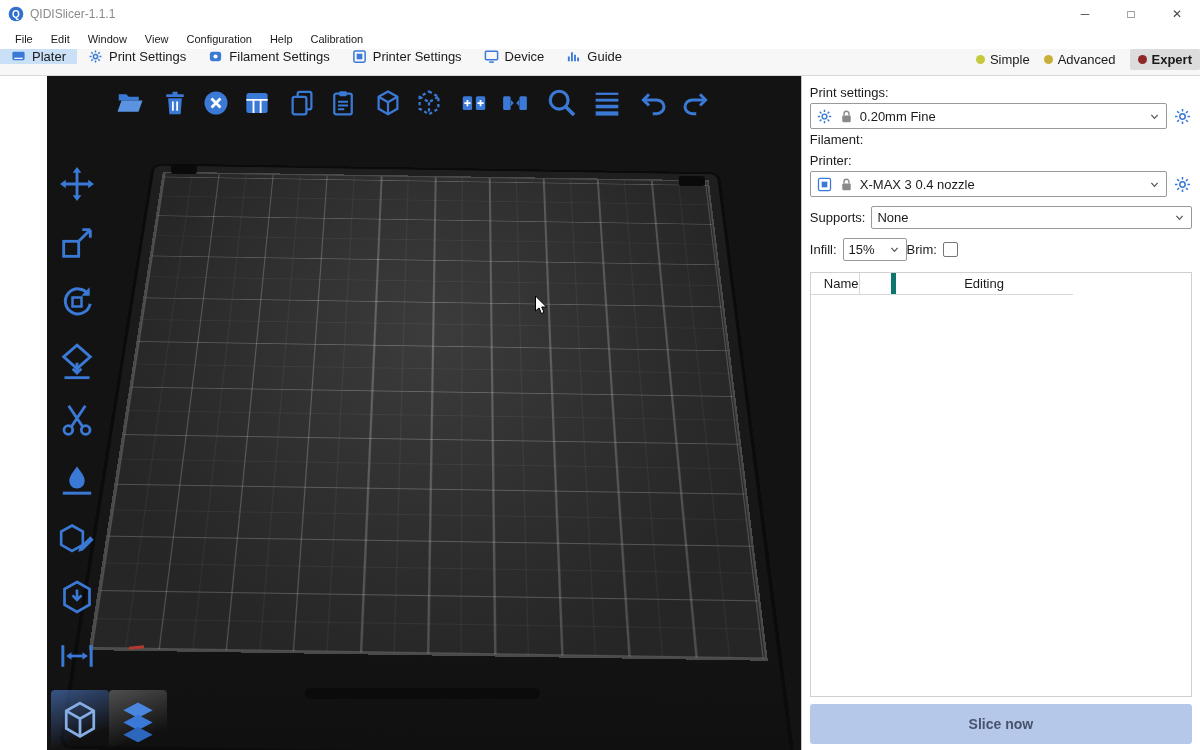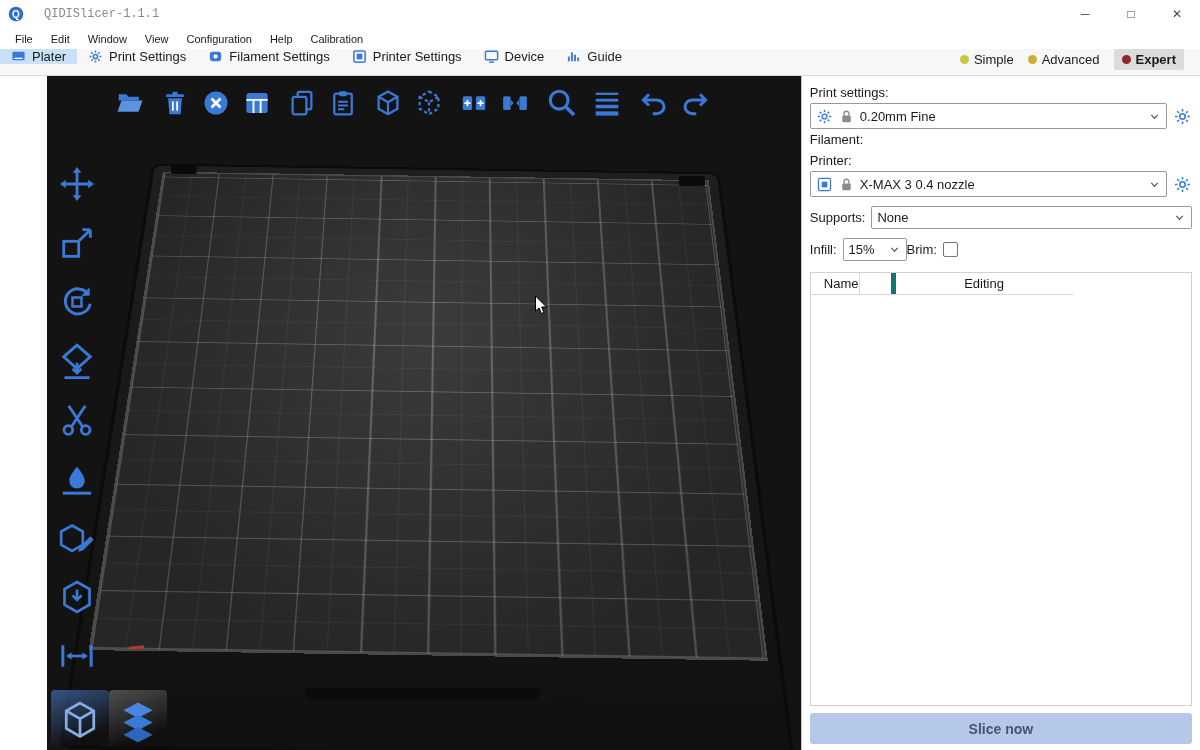--- a/index.html
+++ b/index.html
@@ -1,34 +1,34 @@
 <!DOCTYPE html>
 <html><head>
 <meta charset="utf-8">
 <style>
   * { margin:0; padding:0; box-sizing:border-box; }
   html,body { width:1200px; height:750px; overflow:hidden; }
   body { font-family:"Liberation Sans", sans-serif; font-size:13px; color:#1a1a1a; background:#fff; }
 
   
   .titlebar { height:28px; display:flex; align-items:center; padding-left:8px; background:#fff; }
-  .titlebar .title { color:#8a8a8a; font-size:12px; margin-left:20px;font-family:Liberation Mono, monospace; }
+  .titlebar .title { color:#8a8a8a; font-size:12px; margin-left:6px; }
   .wincontrols { margin-left:auto; display:flex; height:28px; }
   .wincontrols span { width:46px; text-align:center; line-height:28px; color:#444; font-size:12px; cursor:default; }
 
   
   .menubar { height:21px; display:flex; align-items:center; padding-left:6px; background:#fff; }
   .menubar span { padding:0 9px; font-size:11px; cursor:default; }
 
   
   .tabbar { height:27px; display:flex; align-items:flex-start; background:#f7f7f7; border-bottom:1px solid #d9d9d9; }
   .tab { display:flex; align-items:center; gap:6px; padding:0 11px; font-size:13px; cursor:default; }
   .tab.active { background:#c9e0f7; }
   .tab svg { width:15px; height:15px; }
-  .modes { margin-left:auto; display:flex; align-items:center; gap:14px; padding-right:16px; }
+  .modes { margin-left:auto; display:flex; align-items:center; gap:14px; padding-right:0; }
   .mode { display:flex; align-items:center; gap:5px; }
   .mode .dot { width:9px; height:9px; border-radius:50%; }
   .mode.active { background:#dcdcdc; padding:3px 8px; border-radius:2px; font-weight:bold; }
 
   
   .main { display:flex; height:674px;padding-left:47px; }
 
   
   .viewport { position:relative; width:785px; height:674px; background:#131313; overflow:hidden; }
   .bed-wrap { position:absolute; inset:0; transform:rotate(0.9deg); transform-origin:390px 340px; }
@@ -95,21 +95,21 @@
   .brim-label { margin-left:28px; margin-right:8px; }
   .checkbox { width:15px; height:15px; border:1px solid #767676; background:#fff; border-radius:2px; cursor:pointer; }
 
   .objlist { margin-top:11px; flex:1; border:1px solid #d0d0d0; display:flex; flex-direction:row; background:#fff; }
   .objhead { height:22px; display:flex; align-items:center; border-bottom:1px solid #d8d8d8; font-size:13px; }
   .col-name { flex:1; padding-left:13px; }
   .col-mid { width:32px; align-self:stretch; border-left:1px solid #d8d8d8; }
   .col-edit { width:182px; align-self:stretch; border-left:5px solid #0f766e; display:flex; align-items:center; justify-content:center; }
   .objbody { flex:1; background:#fff; }
 
-  .slice { margin-top:7px; height:31px; border:none; border-radius:3px; background:#b5c8ea;
+  .slice { margin-top:7px; height:40px; border:none; border-radius:3px; background:#b5c8ea;
            color:#49536b; font-size:14px; font-weight:bold; font-family:"Liberation Sans", sans-serif; cursor:pointer; }
 </style>
 </head>
 <body>
 
 <div class="app">
 
   <div class="titlebar">
     <svg width="16" height="16" viewBox="0 0 16 16">
       <circle cx="8" cy="8" r="7.3" fill="#2e6fd0"></circle>

